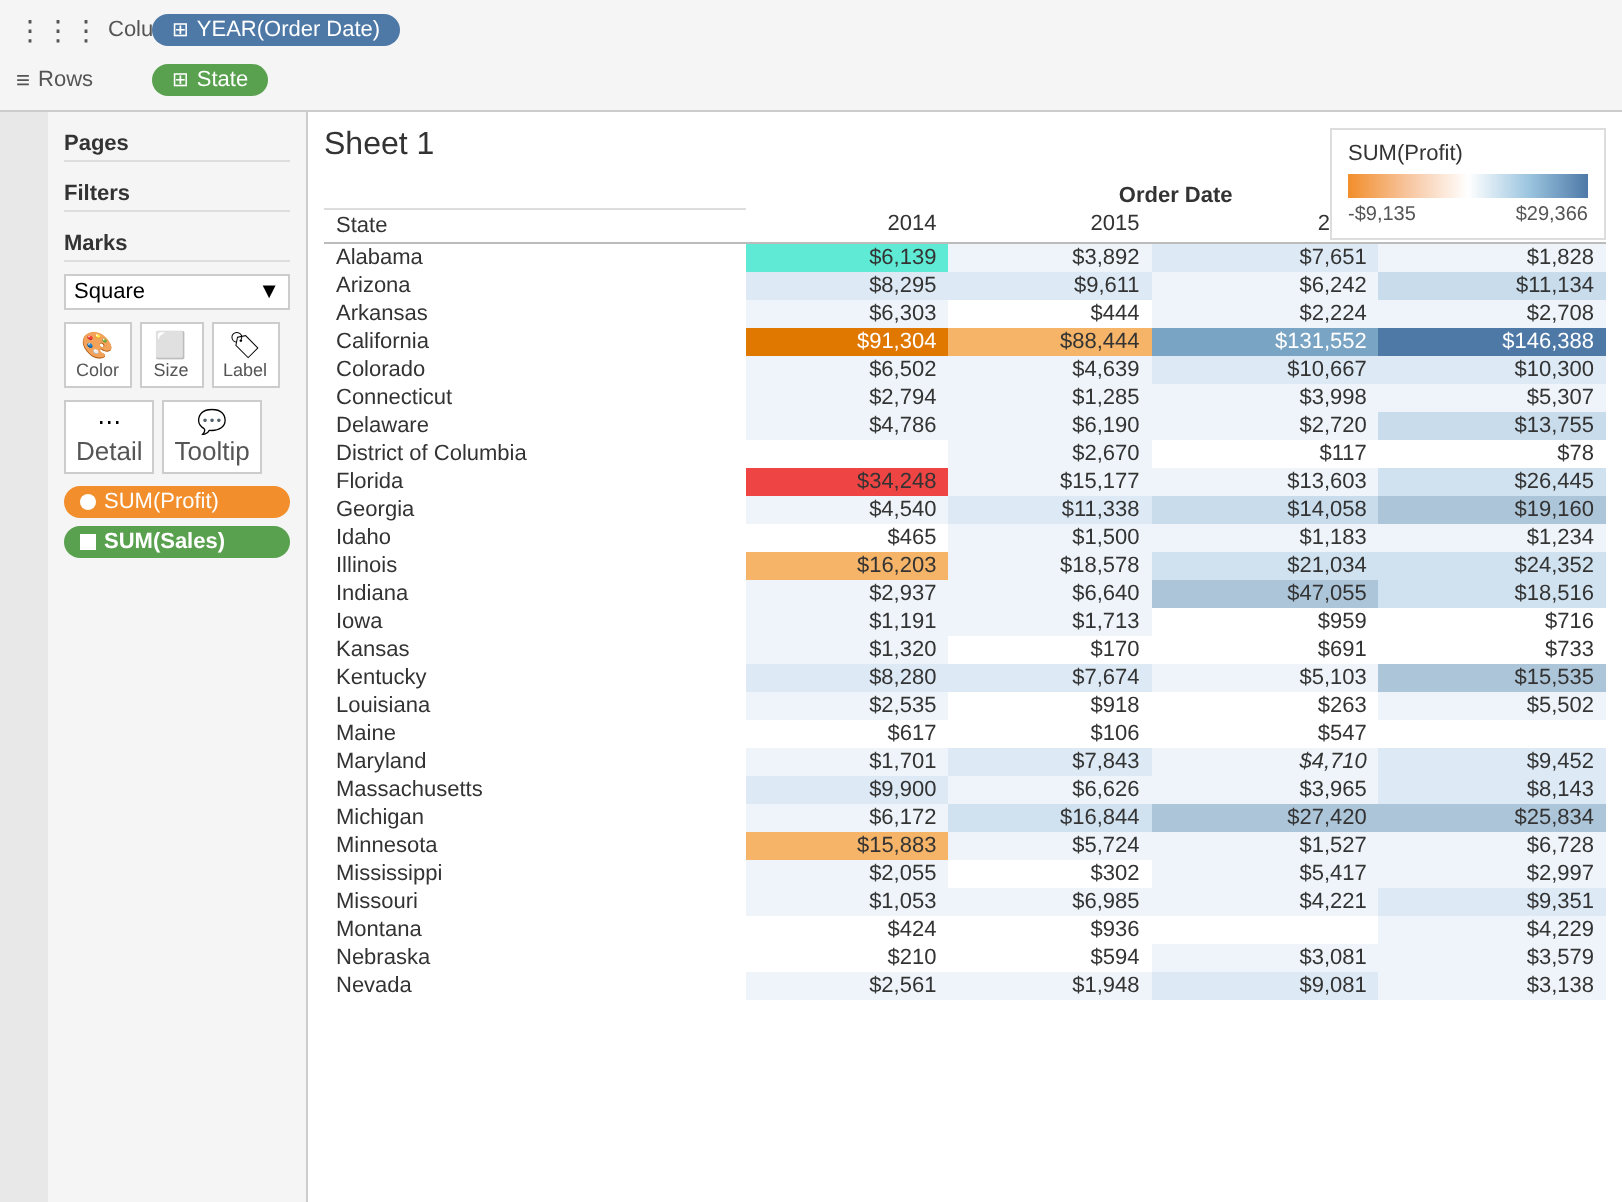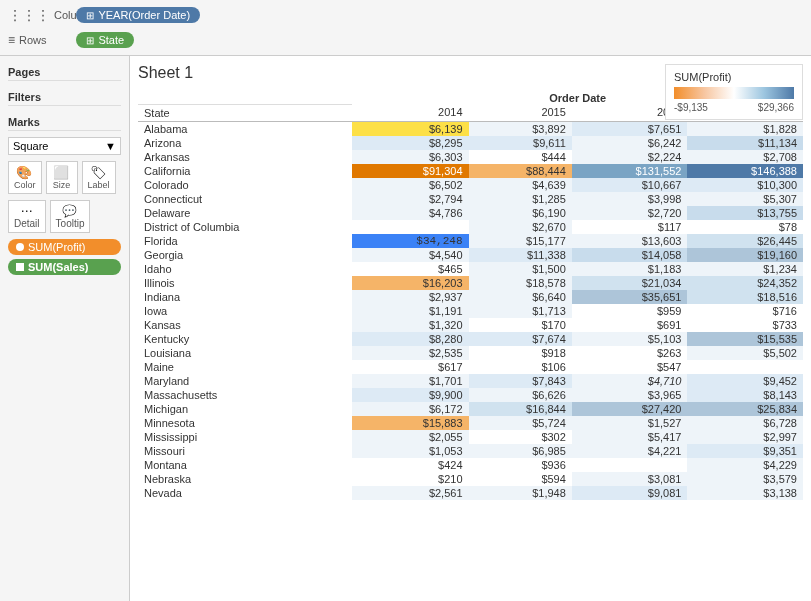--- a/index.html
+++ b/index.html
@@ -8,38 +8,38 @@
     .app-container { display: flex; flex-direction: column; width: 811px; height: 601px; background: #e8e8e8; }
     
     
     .toolbar { display: flex; flex-direction: column; background: #f5f5f5; border-bottom: 1px solid #ccc; padding: 4px 8px; gap: 3px; }
     .toolbar-row { display: flex; align-items: center; gap: 8px; height: 22px; }
     .toolbar-label { color: #555; font-size: 11px; width: 60px; display: flex; align-items: center; gap: 4px; }
     .toolbar-pill { background: #4e79a7; color: white; border-radius: 10px; padding: 2px 10px; font-size: 11px; display: flex; align-items: center; gap: 4px; }
     .toolbar-pill.green { background: #59a14f; }
     
     
-    .main-area { display: flex; flex: 1; overflow: hidden; }
+    .main-area { display: flex; flex: 1; overflow: hidden; padding-left: 24px; }
     
     
     .sidebar { width: 130px; background: #f5f5f5; border-right: 1px solid #ccc; padding: 8px; flex-shrink: 0; }
     .sidebar-section-title { font-size: 11px; color: #333; font-weight: bold; margin-bottom: 6px; padding: 2px 0; border-bottom: 1px solid #ddd; }
     
     .marks-section { margin-top: 8px; }
     .marks-dropdown { display: flex; align-items: center; justify-content: space-between; border: 1px solid #ccc; background: white; padding: 2px 4px; font-size: 11px; margin-bottom: 6px; cursor: pointer; }
     
     .marks-icons { display: flex; gap: 4px; margin-bottom: 6px; }
     .mark-icon-btn { display: flex; flex-direction: column; align-items: center; border: 1px solid #ccc; background: white; padding: 3px 5px; cursor: pointer; font-size: 9px; min-width: 32px; }
     .mark-icon-btn span.icon { font-size: 13px; }
     .mark-icon-btn span.lbl { font-size: 9px; color: #555; }
     
     .marks-row2 { display: flex; gap: 4px; margin-bottom: 6px; }
     .mark-btn2 { display: flex; flex-direction: column; align-items: center; border: 1px solid #ccc; background: white; padding: 3px 5px; cursor: pointer; font-size: 9px; min-width: 32px; }
     .mark-btn2 span.icon { font-size: 13px; }
-    .mark-btn2 span.lbl { font-size: 10px; color: #555; }
+    .mark-btn2 span.lbl { font-size: 13px; color: #555; }
     
     .field-pill { display: flex; align-items: center; gap: 4px; border-radius: 10px; padding: 2px 8px; font-size: 11px; color: white; margin-bottom: 4px; cursor: pointer; }
     .field-pill.orange { background: #f28e2b; }
     .field-pill.green { background: #59a14f; font-weight: bold; }
     .field-dot { width: 8px; height: 8px; border-radius: 50%; background: white; }
     .field-square { width: 8px; height: 8px; background: white; }
     
     
     .sheet-area { flex: 1; background: white; overflow: hidden; position: relative; padding: 8px; }
     .sheet-title { font-size: 16px; font-weight: normal; color: #333; margin-bottom: 8px; }
@@ -165,21 +165,21 @@
               <th class="state-header">State</th>
               <th>2014</th>
               <th>2015</th>
               <th>2016</th>
               <th>2017</th>
             </tr>
           </thead>
           <tbody id="table-body">
           <tr>
                 <td class="state-cell">Alabama</td>
-                <td style="background-color: #fde047; color: rgb(51, 51, 51);">$6,139</td>
+                <td style="background-color: #5eead4; color: rgb(51, 51, 51);">$6,139</td>
                 <td style="background-color: rgb(238, 244, 249); color: rgb(51, 51, 51);">$3,892</td>
                 <td style="background-color: rgb(221, 234, 245); color: rgb(51, 51, 51);">$7,651</td>
                 <td style="background-color: rgb(238, 244, 249); color: rgb(51, 51, 51);">$1,828</td>
               </tr>
               <tr>
                 <td class="state-cell">Arizona</td>
                 <td style="background-color: rgb(221, 234, 245); color: rgb(51, 51, 51);">$8,295</td>
                 <td style="background-color: rgb(221, 234, 245); color: rgb(51, 51, 51);">$9,611</td>
                 <td style="background-color: rgb(238, 244, 249); color: rgb(51, 51, 51);">$6,242</td>
                 <td style="background-color: rgb(200, 220, 236); color: rgb(51, 51, 51); text-align: right;">$11,134</td>
@@ -221,21 +221,21 @@
               </tr>
               <tr>
                 <td class="state-cell">District of Columbia</td>
                 <td style="background-color: white; color: rgb(51, 51, 51);"></td>
                 <td style="background-color: rgb(238, 244, 249); color: rgb(51, 51, 51);">$2,670</td>
                 <td style="background-color: white; color: rgb(51, 51, 51);">$117</td>
                 <td style="background-color: white; color: rgb(51, 51, 51);">$78</td>
               </tr>
               <tr>
                 <td class="state-cell">Florida</td>
-                <td style="background-color: #3b82f6; color: rgb(51, 51, 51); font-family: Liberation Mono, monospace;">$34,248</td>
+                <td style="background-color: #ef4444; color: rgb(51, 51, 51);">$34,248</td>
                 <td style="background-color: rgb(238, 244, 249); color: rgb(51, 51, 51);">$15,177</td>
                 <td style="background-color: rgb(238, 244, 249); color: rgb(51, 51, 51);">$13,603</td>
                 <td style="background-color: rgb(208, 226, 239); color: rgb(51, 51, 51);">$26,445</td>
               </tr>
               <tr>
                 <td class="state-cell">Georgia</td>
                 <td style="background-color: rgb(238, 244, 249); color: rgb(51, 51, 51);">$4,540</td>
                 <td style="background-color: rgb(221, 234, 245); color: rgb(51, 51, 51);">$11,338</td>
                 <td style="background-color: rgb(200, 220, 236); color: rgb(51, 51, 51);">$14,058</td>
                 <td style="background-color: rgb(173, 197, 217); color: rgb(51, 51, 51);">$19,160</td>
@@ -251,21 +251,21 @@
                 <td class="state-cell">Illinois</td>
                 <td style="background-color: rgb(245, 180, 104); color: rgb(51, 51, 51);">$16,203</td>
                 <td style="background-color: rgb(238, 244, 249); color: rgb(51, 51, 51);">$18,578</td>
                 <td style="background-color: rgb(208, 226, 239); color: rgb(51, 51, 51);">$21,034</td>
                 <td style="background-color: rgb(208, 226, 239); color: rgb(51, 51, 51);">$24,352</td>
               </tr>
               <tr>
                 <td class="state-cell">Indiana</td>
                 <td style="background-color: rgb(238, 244, 249); color: rgb(51, 51, 51);">$2,937</td>
                 <td style="background-color: rgb(238, 244, 249); color: rgb(51, 51, 51);">$6,640</td>
-                <td style="background-color: rgb(173, 197, 217); color: rgb(51, 51, 51);">$35,651</td>
+                <td style="background-color: rgb(173, 197, 217); color: rgb(51, 51, 51);">$47,055</td>
                 <td style="background-color: rgb(208, 226, 239); color: rgb(51, 51, 51);">$18,516</td>
               </tr>
               <tr>
                 <td class="state-cell">Iowa</td>
                 <td style="background-color: rgb(238, 244, 249); color: rgb(51, 51, 51);">$1,191</td>
                 <td style="background-color: rgb(238, 244, 249); color: rgb(51, 51, 51);">$1,713</td>
                 <td style="background-color: white; color: rgb(51, 51, 51);">$959</td>
                 <td style="background-color: white; color: rgb(51, 51, 51);">$716</td>
               </tr>
               <tr>

